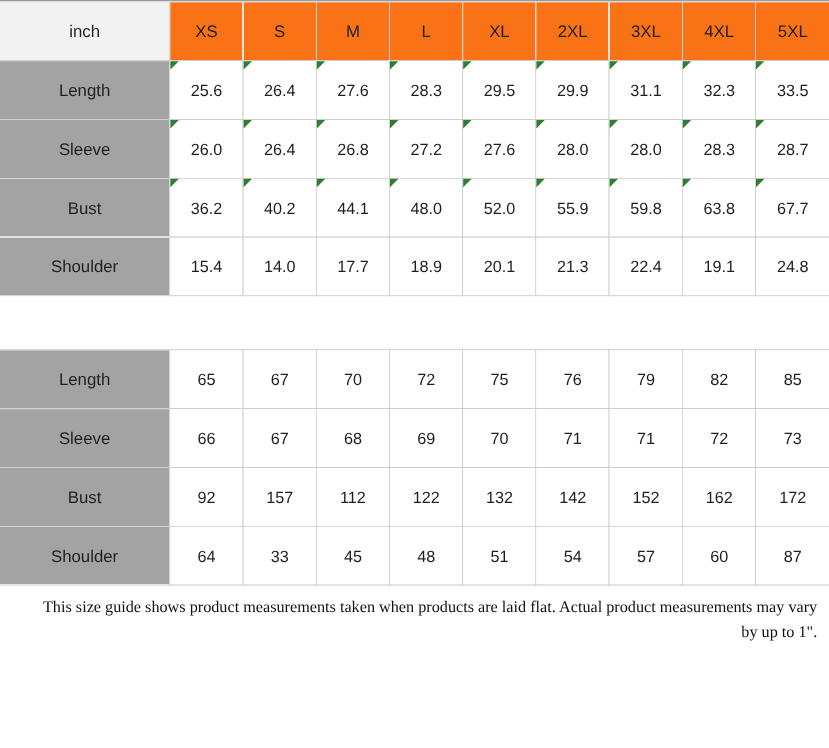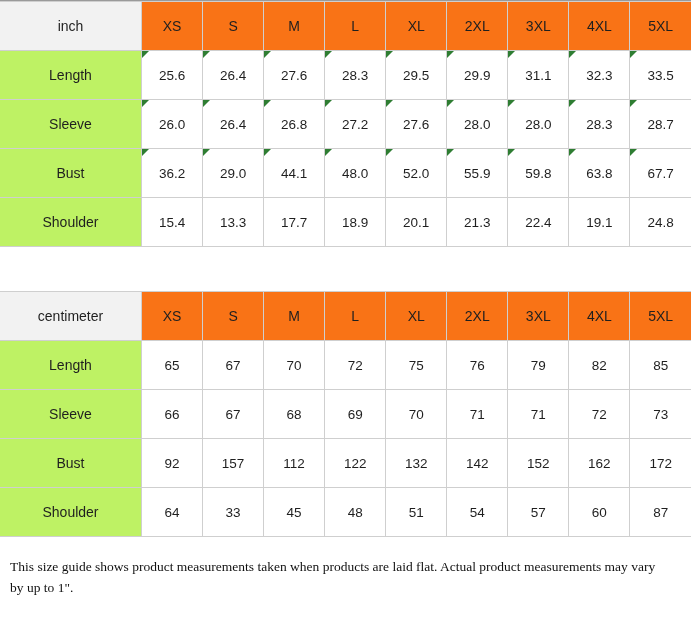--- a/index.html
+++ b/index.html
@@ -33,21 +33,21 @@
     font-size: 13.5px;
     color: #1f1f1f;
     height: 48px;
     padding: 0;
     position: relative;
     background: #ffffff;
   }
   table.size-table td.rowhead {
     width: 141px;
     font-size: 14px;
-    background: #bef264;
+    background: #a3a3a3;
     border-left: none;
   }
   table.size-table td.corner {
     width: 141px;
     font-size: 14px;
     background: #f2f2f2;
     text-align: center;
     border-left: none;
   }
   table.size-table td.lastcol {
@@ -76,27 +76,27 @@
   .gap {
     height: 44px;
     background: #ffffff;
   }
   .top-rule {
     height: 1px;
     background: #9a9a9a;
     width: 691px;
   }
   .note {
-    margin-top: 20px;
+    margin-top: 8px;
     padding: 0 10px;
     font-family: "Liberation Serif", serif;
     font-size: 13.5px;
     line-height: 1.55;
     color: #111111;
-    text-align: left;
+    text-align: right;
   }
   .note .line1 { display: block; }
   .note .line2 { display: block; }
 </style>
 </head>
 <body>
 
 <div class="page">
 
   <div class="top-rule"></div>
@@ -138,61 +138,49 @@
         <td class="mark">27.6</td>
         <td class="mark">28.0</td>
         <td class="mark">28.0</td>
         <td class="mark">28.3</td>
         <td class="mark lastcol">28.7</td>
       </tr>
 
       <tr>
         <td class="rowhead">Bust</td>
         <td class="mark">36.2</td>
-        <td class="mark">29.0</td>
+        <td class="mark">40.2</td>
         <td class="mark">44.1</td>
         <td class="mark">48.0</td>
         <td class="mark">52.0</td>
         <td class="mark">55.9</td>
         <td class="mark">59.8</td>
         <td class="mark">63.8</td>
         <td class="mark lastcol">67.7</td>
       </tr>
 
       <tr>
         <td class="rowhead">Shoulder</td>
         <td>15.4</td>
-        <td>13.3</td>
+        <td>14.0</td>
         <td>17.7</td>
         <td>18.9</td>
         <td>20.1</td>
         <td>21.3</td>
         <td>22.4</td>
         <td>19.1</td>
         <td class="lastcol">24.8</td>
       </tr>
     </tbody>
   </table>
 
   <div class="gap"></div>
 
   <table class="size-table">
     <tbody>
-      <tr class="header">
-        <td class="corner">centimeter</td>
-        <td>XS</td>
-        <td>S</td>
-        <td>M</td>
-        <td>L</td>
-        <td>XL</td>
-        <td>2XL</td>
-        <td>3XL</td>
-        <td>4XL</td>
-        <td class="lastcol">5XL</td>
-      </tr>
 
       <tr>
         <td class="rowhead">Length</td>
         <td>65</td>
         <td>67</td>
         <td>70</td>
         <td>72</td>
         <td>75</td>
         <td>76</td>
         <td>79</td>

